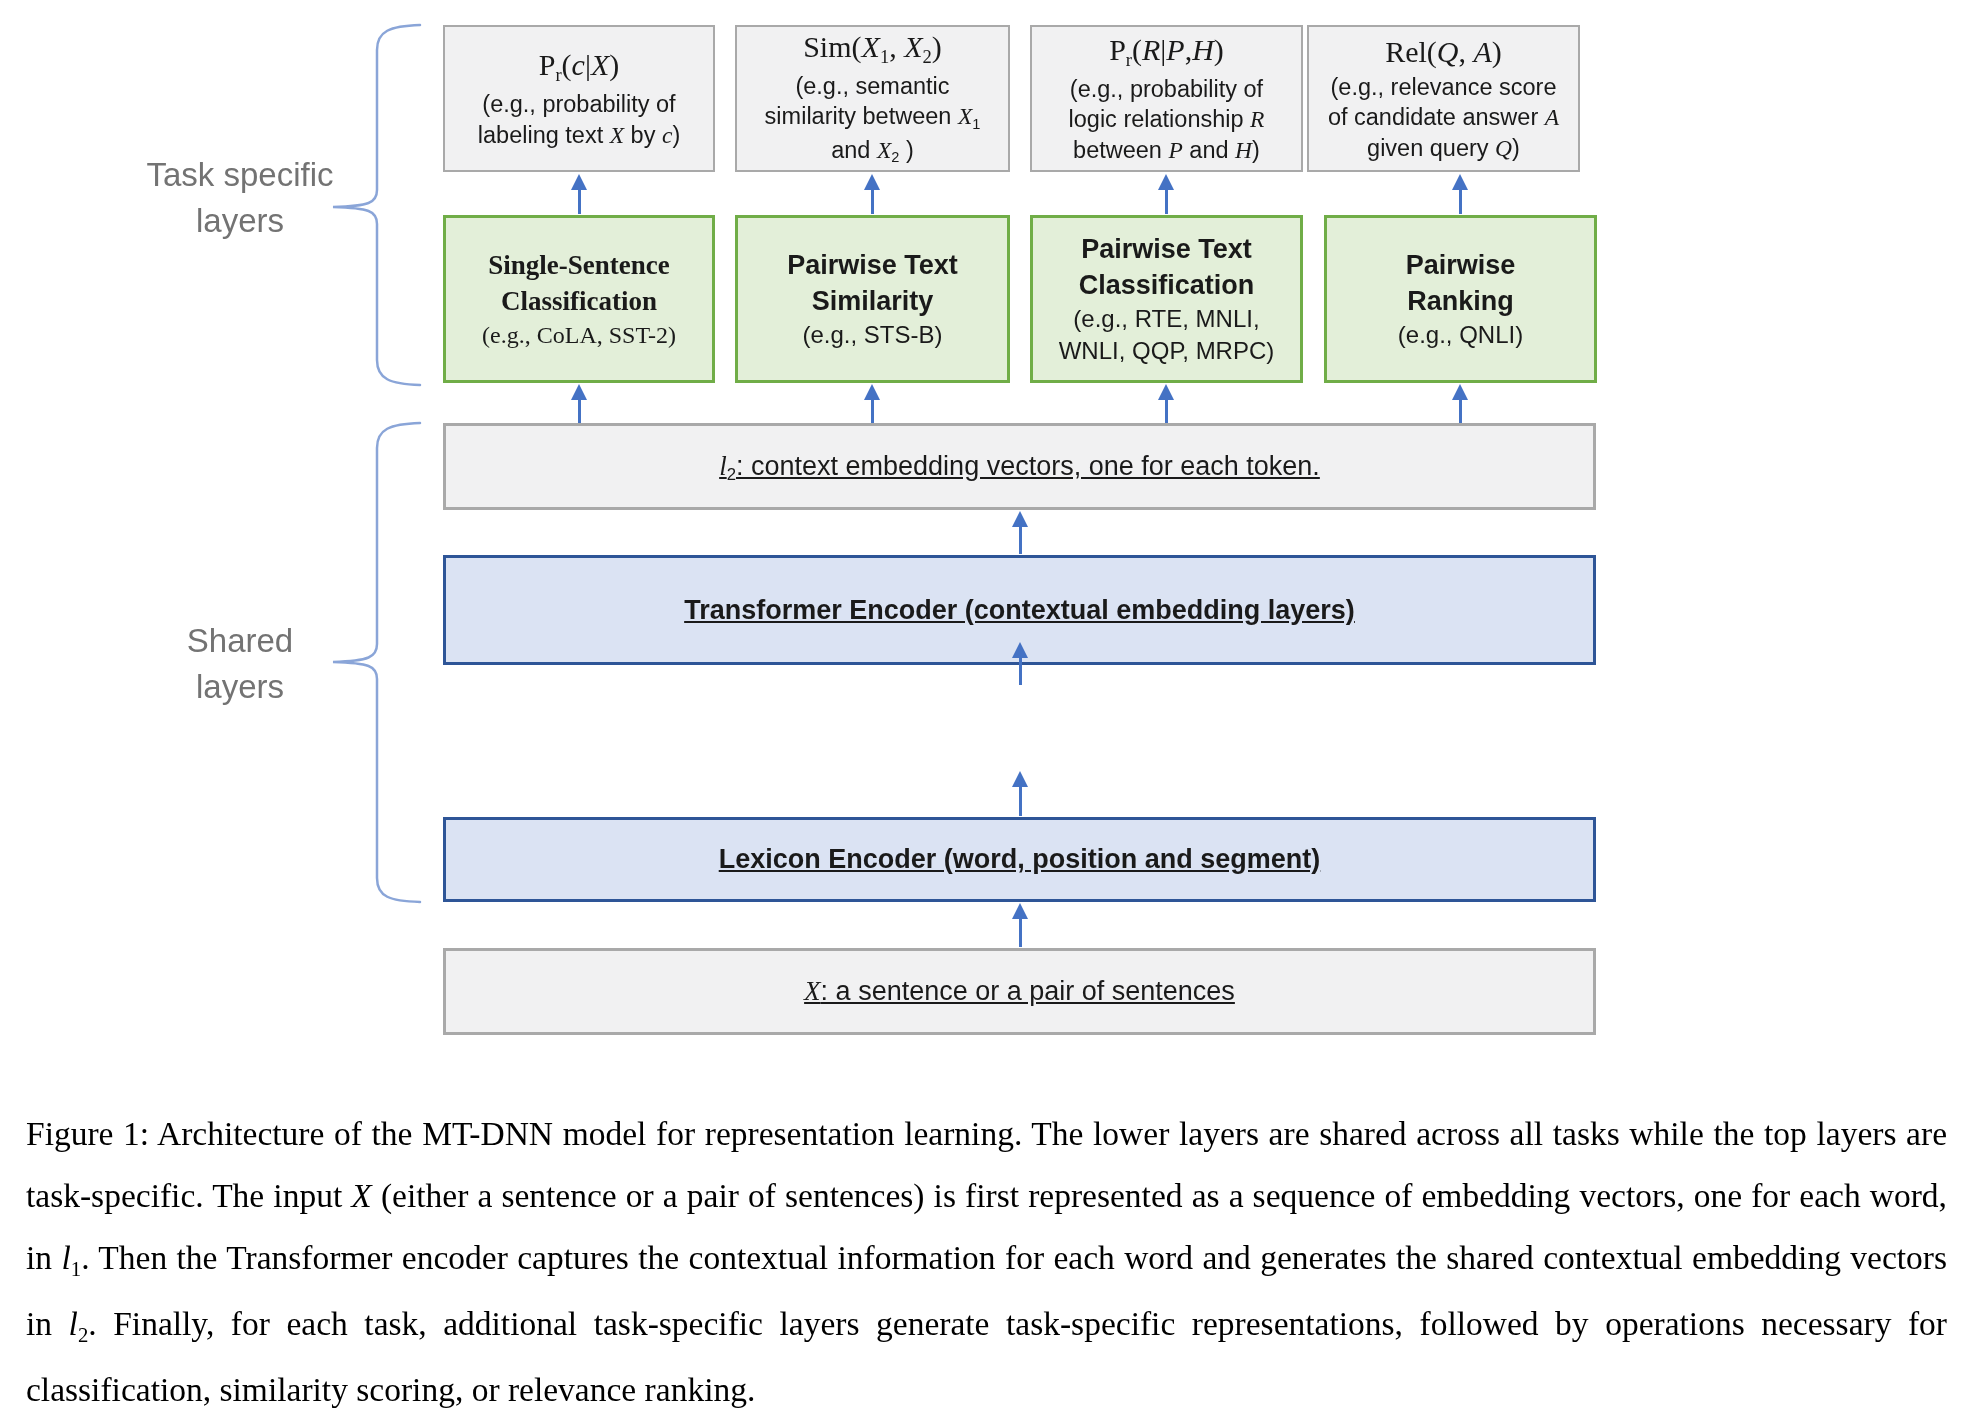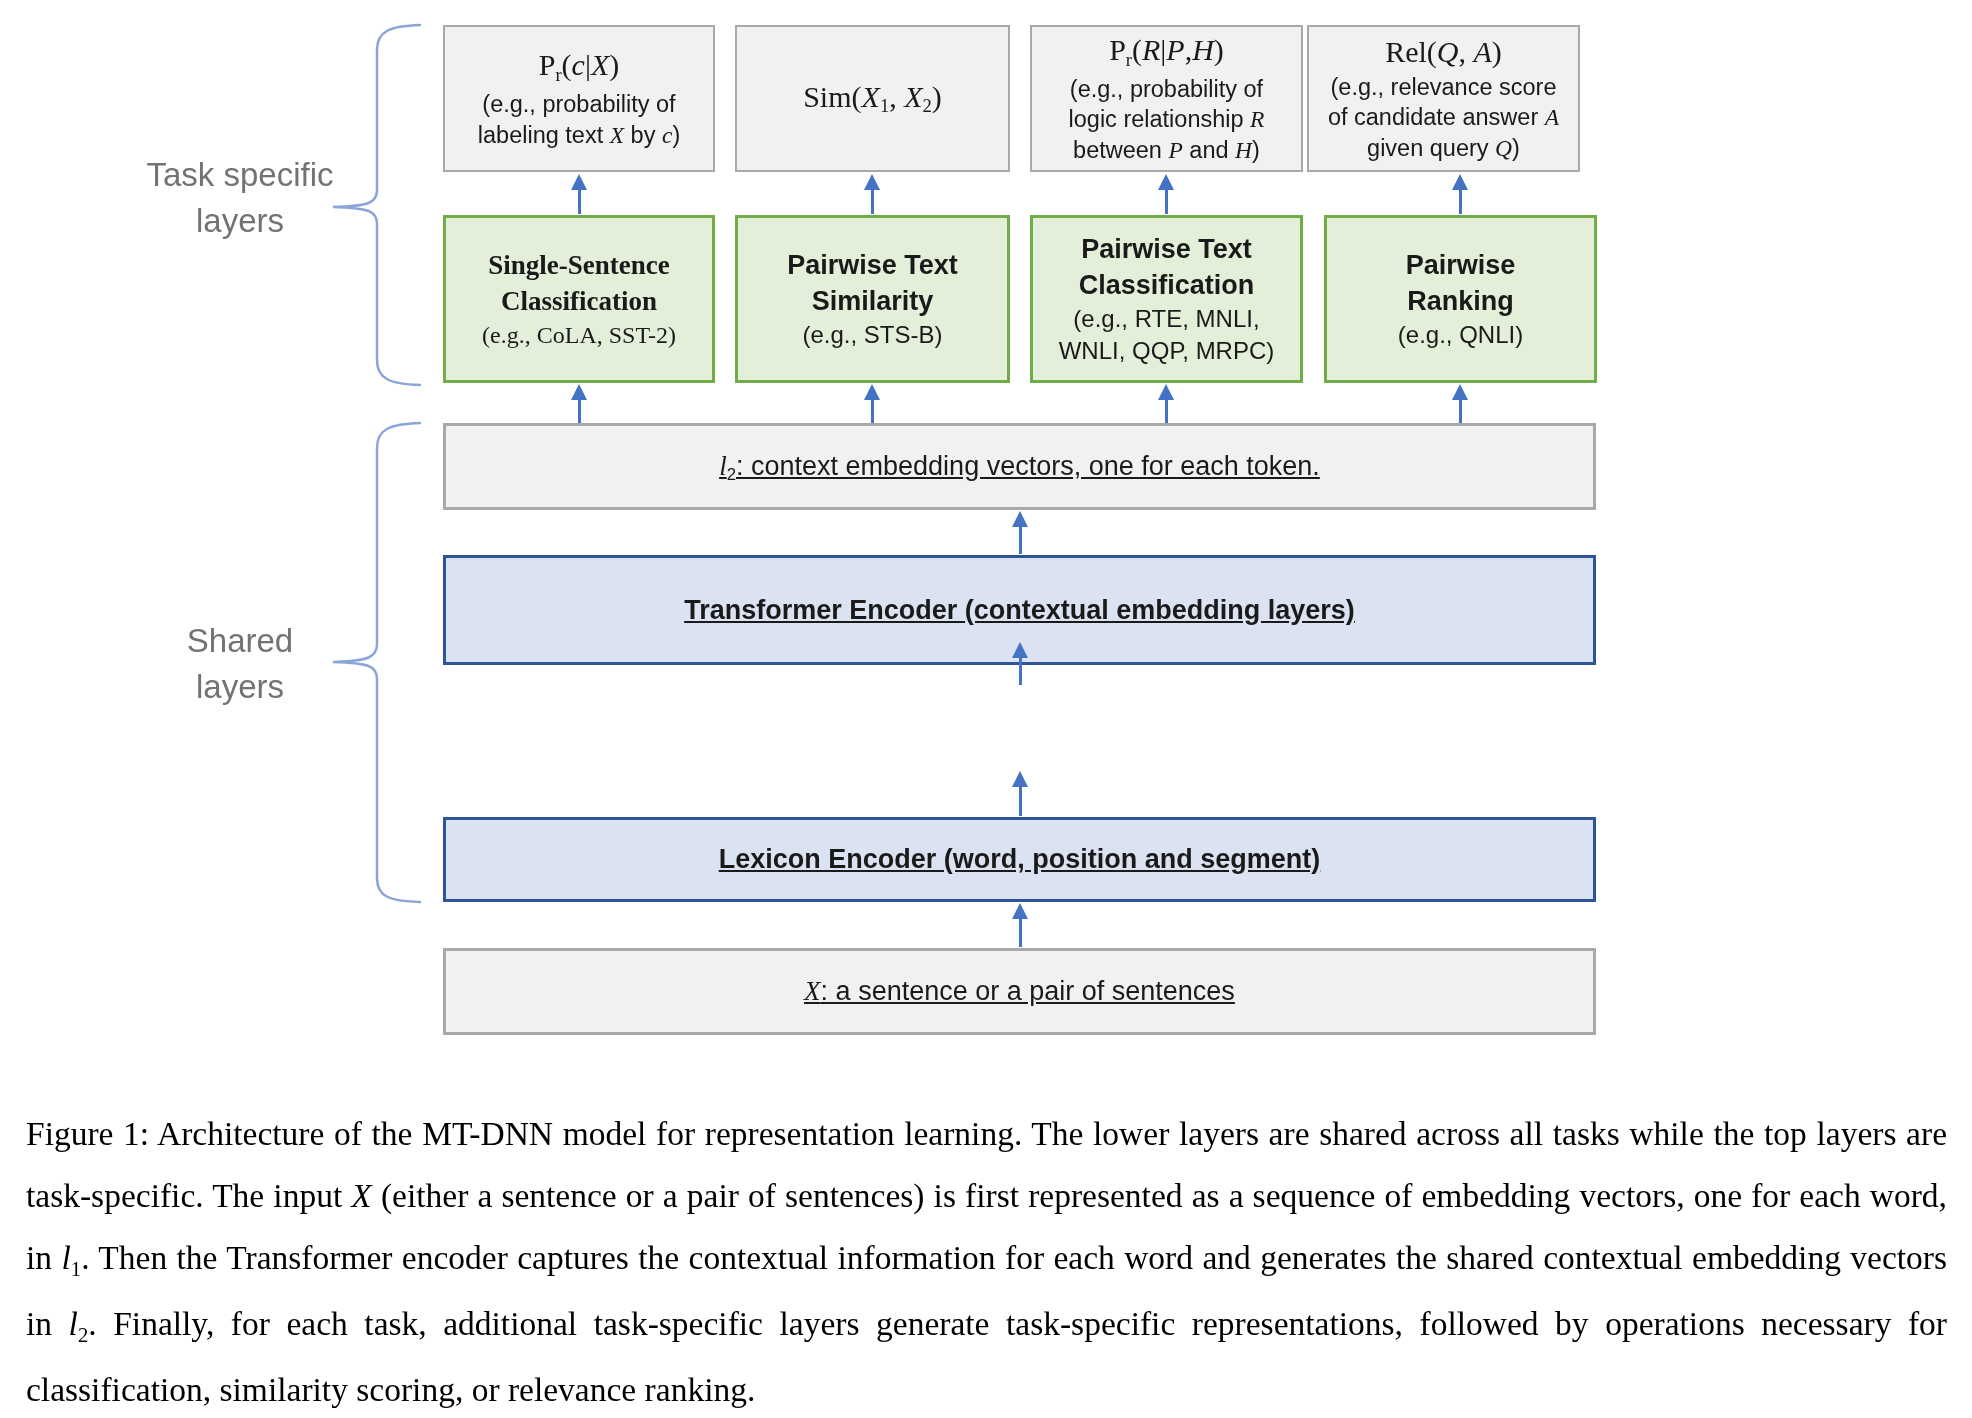--- a/index.html
+++ b/index.html
@@ -62,20 +62,21 @@
 
   <div class="side-label" style="left:115px;top:152px;">Task specific<br>layers</div>
   <div class="side-label" style="left:115px;top:618px;">Shared<br>layers</div>
 
   <div class="obox" style="left:443px;width:272px;">
     <div class="obox-title"><span class="rt-m">P</span><span class="rt-m rt-sub">r</span><span class="rt-m">(</span><span class="rt-mi">c</span><span class="rt-m">|</span><span class="rt-mi">X</span><span class="rt-m">)</span></div>
     <div class="obox-body"><span>(e.g., probability of</span><br><span>labeling text </span><span class="rt-mi">X</span><span> by </span><span class="rt-mi">c</span><span>)</span></div>
   </div>
   <div class="obox" style="left:735px;width:275px;">
     <div class="obox-title"><span class="rt-m">Sim(</span><span class="rt-mi">X</span><span class="rt-m rt-sub">1</span><span class="rt-m">, </span><span class="rt-mi">X</span><span class="rt-m rt-sub">2</span><span class="rt-m">)</span></div>
+    <div class="obox-body"><span>(e.g., semantic</span><br><span>similarity between </span><span class="rt-mi">X</span><span class="rt-sub">1</span><br><span>and </span><span class="rt-mi">X</span><span class="rt-sub">2</span><span> )</span></div>
   </div>
   <div class="obox" style="left:1030px;width:273px;">
     <div class="obox-title"><span class="rt-m">P</span><span class="rt-m rt-sub">r</span><span class="rt-m">(</span><span class="rt-mi">R</span><span class="rt-m">|</span><span class="rt-mi">P</span><span class="rt-m">,</span><span class="rt-mi">H</span><span class="rt-m">)</span></div>
     <div class="obox-body"><span>(e.g., probability of</span><br><span>logic relationship </span><span class="rt-mi">R</span><br><span>between </span><span class="rt-mi">P</span><span> and </span><span class="rt-mi">H</span><span>)</span></div>
   </div>
   <div class="obox" style="left:1307px;width:273px;">
     <div class="obox-title"><span class="rt-m">Rel(</span><span class="rt-mi">Q</span><span class="rt-m">, </span><span class="rt-mi">A</span><span class="rt-m">)</span></div>
     <div class="obox-body"><span>(e.g., relevance score</span><br><span>of candidate answer </span><span class="rt-mi">A</span><br><span>given query </span><span class="rt-mi">Q</span><span>)</span></div>
   </div>
 

